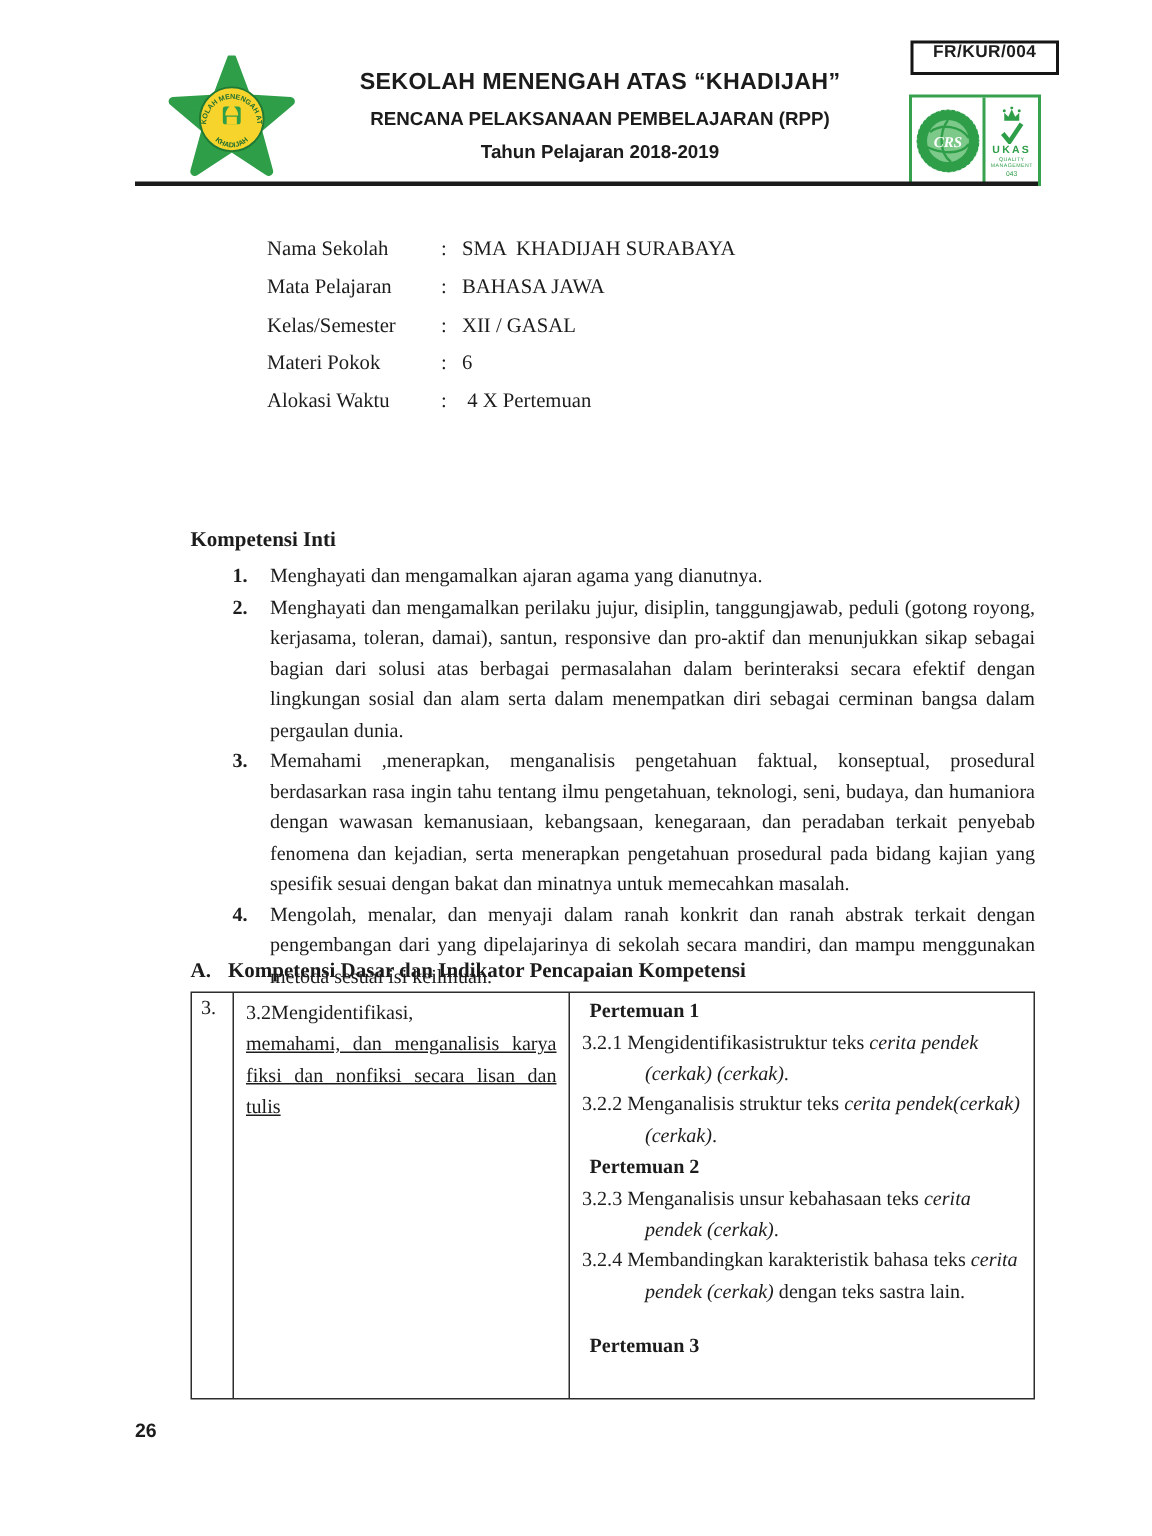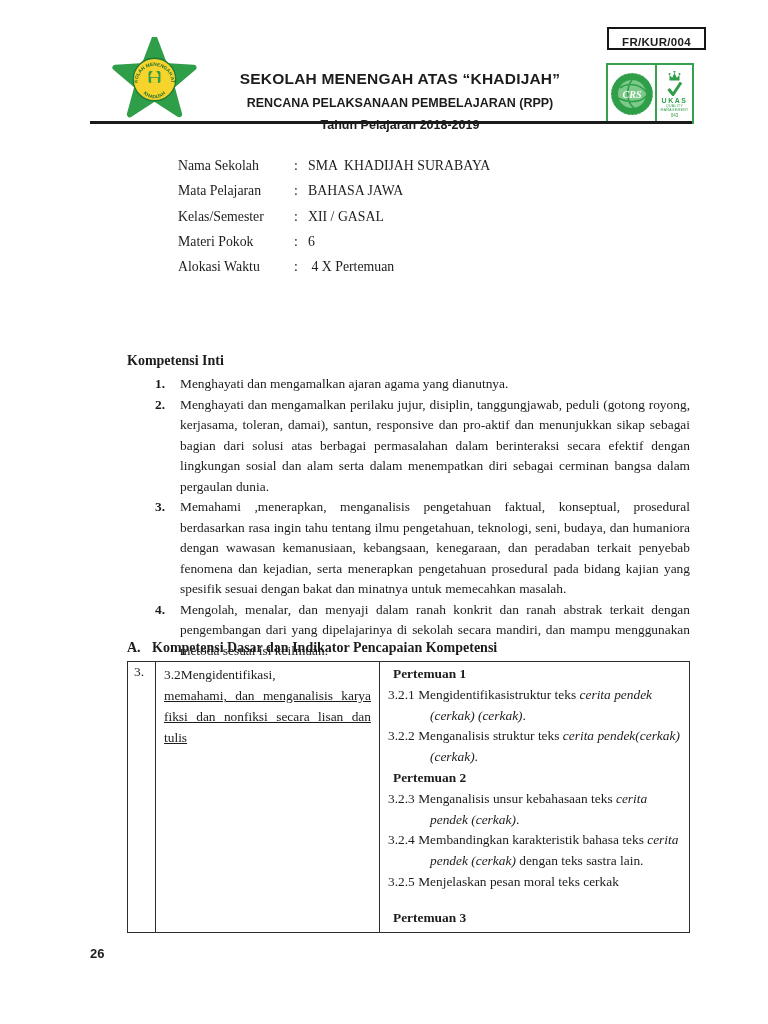--- a/index.html
+++ b/index.html
@@ -7,27 +7,27 @@
   body {
     width:768px; height:1024px; position:relative; overflow:hidden;
     font-family:"Liberation Serif", serif; color:#1c1c1c;
     -webkit-font-smoothing:antialiased;
   }
   .page { position:absolute; inset:0; background:#fff; }
 
   
   .school-logo { position:absolute; left:112px; top:37px; width:85px; height:85px; }
   .title-block { position:absolute; left:190px; top:46px; width:420px; text-align:center;
-                 font-family:"Liberation Sans", sans-serif; font-weight:bold;margin-top:24px; }
+                 font-family:"Liberation Sans", sans-serif; font-weight:bold; }
   .title-line1 { font-size:15.5px; letter-spacing:.2px; }
   .title-line2 { font-size:12.5px; margin-top:8px; }
   .title-line3 { font-size:12.5px; margin-top:8px; }
 
   .doc-code-box { position:absolute; left:607px; top:27px; width:99px; height:23px;
-                  border:2px solid #151515; display:flex; align-items:flex-end; justify-content:center;
+                  border:2px solid #151515; display:flex; align-items:flex-start; justify-content:center;
                   font-family:"Liberation Sans", sans-serif; font-weight:bold; font-size:11.5px; letter-spacing:.3px; }
 
   .cert-box { position:absolute; left:606px; top:63px; width:88px; height:61px;
               border:2.5px solid #36a24d; background:#fff; display:flex; }
   .cert-crs { width:47px; display:flex; align-items:center; justify-content:center; }
   .cert-divider { width:2px; background:#36a24d; }
   .cert-ukas { flex:1; display:flex; flex-direction:column; align-items:center; justify-content:center;
                color:#2f9e48; font-family:"Liberation Sans", sans-serif; line-height:1; padding-top:2px; }
   .ukas-label { font-size:7px; font-weight:bold; letter-spacing:1.5px; margin-top:1px; }
   .ukas-sub { font-size:3.5px; text-align:center; margin-top:1.5px; letter-spacing:.3px; white-space:pre-line; }
@@ -196,21 +196,20 @@
       <div>3.2Mengidentifikasi,</div>
       <div class="kd-rest">memahami, dan menganalisis karya fiksi dan nonfiksi secara lisan dan tulis</div>
     </div>
     <div class="cell-ind">
         <div class="ind-line meeting"><span>Pertemuan 1</span></div>
         <div class="ind-line indicator"><span>3.2.1 Mengidentifikasistruktur  teks </span><span class="it">cerita pendek (cerkak) (cerkak)</span><span>.</span></div>
         <div class="ind-line indicator"><span>3.2.2  Menganalisis  struktur teks </span><span class="it">cerita pendek(cerkak) (cerkak)</span><span>.</span></div>
         <div class="ind-line meeting"><span>Pertemuan 2</span></div>
         <div class="ind-line indicator"><span>3.2.3 Menganalisis unsur kebahasaan teks </span><span class="it">cerita pendek (cerkak)</span><span>.</span></div>
         <div class="ind-line indicator"><span>3.2.4 Membandingkan karakteristik  bahasa teks </span><span class="it">cerita pendek (cerkak)</span><span> dengan teks sastra lain.</span></div>
-        <div class="ind-line indicator"><span>3.2.5 Menjelaskan pesan moral teks cerkak</span></div>
         <div class="ind-line blank"></div>
         <div class="ind-line meeting"><span>Pertemuan 3</span></div>
       </div>
   </div>
 
   <div class="page-number">26</div>
 
 </div>
 
 </body></html>

